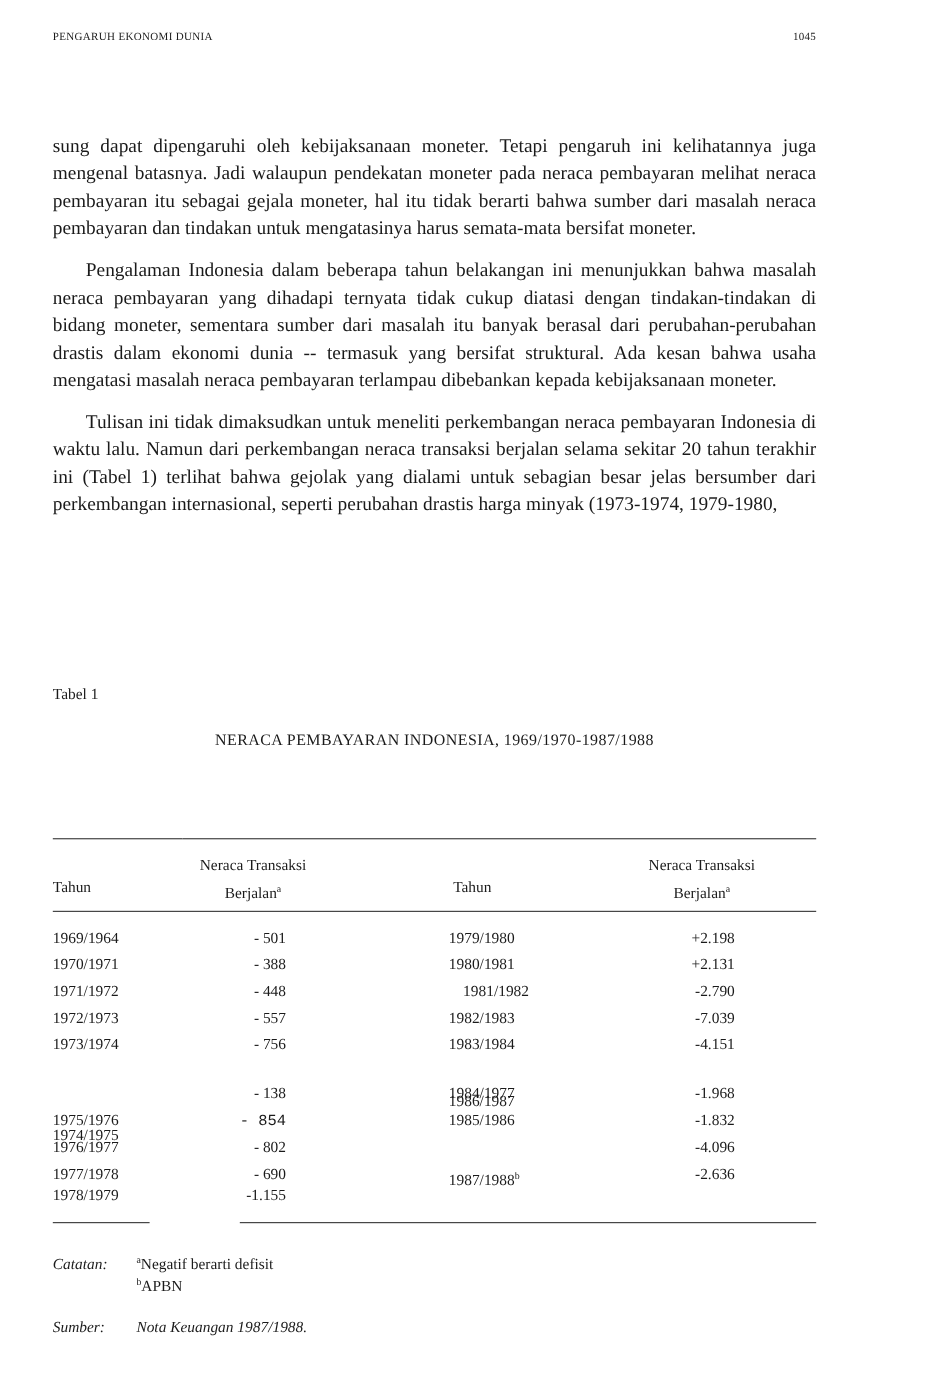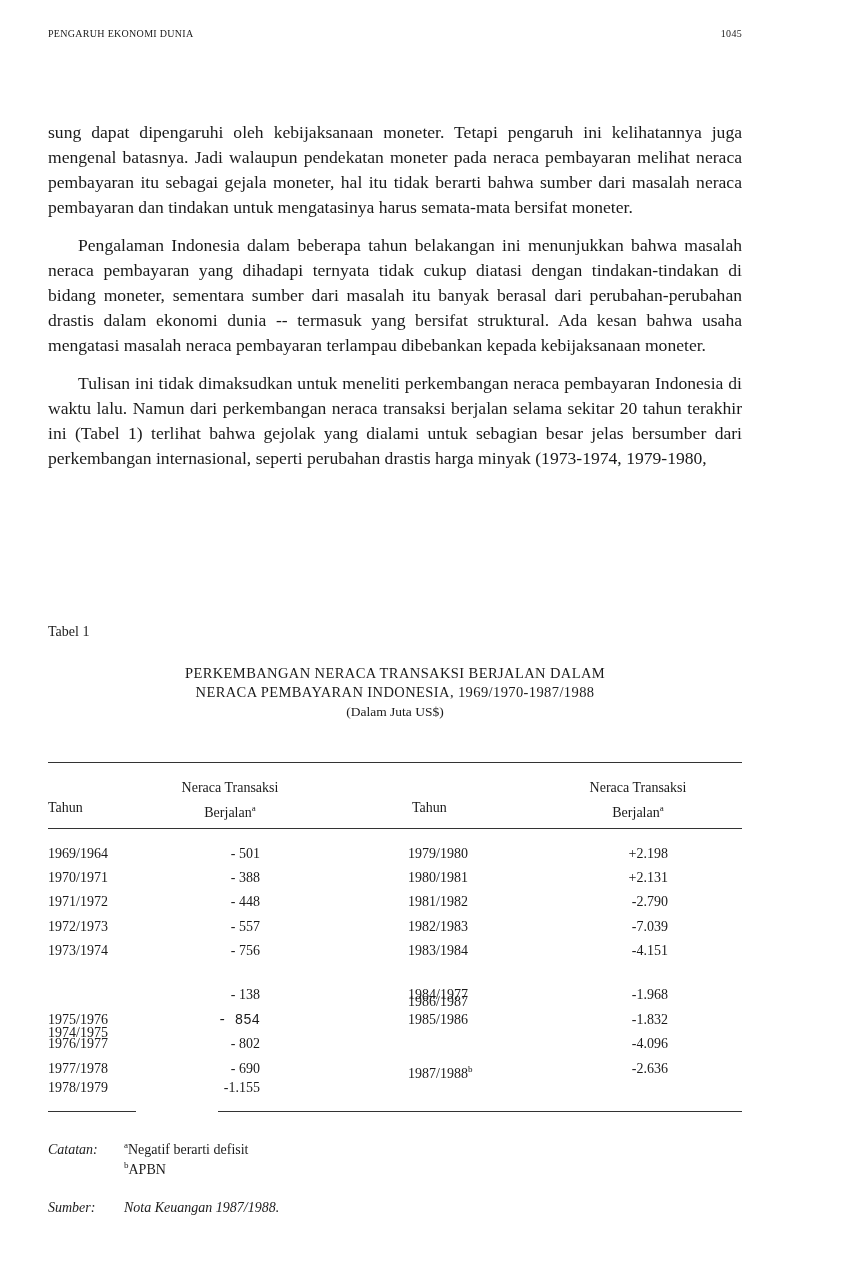--- a/index.html
+++ b/index.html
@@ -54,23 +54,21 @@
 
 <div class="body-text">
   <p>sung dapat dipengaruhi oleh kebijaksanaan moneter. Tetapi pengaruh ini kelihatannya juga mengenal batasnya. Jadi walaupun pendekatan moneter pada neraca pembayaran melihat neraca pembayaran itu sebagai gejala moneter, hal itu tidak berarti bahwa sumber dari masalah neraca pembayaran dan tindakan untuk mengatasinya harus semata-mata bersifat moneter.</p>
   <p class="indent">Pengalaman Indonesia dalam beberapa tahun belakangan ini menunjukkan bahwa masalah neraca pembayaran yang dihadapi ternyata tidak cukup diatasi dengan tindakan-tindakan di bidang moneter, sementara sumber dari masalah itu banyak berasal dari perubahan-perubahan drastis dalam ekonomi dunia -- termasuk yang bersifat struktural. Ada kesan bahwa usaha mengatasi masalah neraca pembayaran terlampau dibebankan kepada kebijaksanaan moneter.</p>
   <p class="indent">Tulisan ini tidak dimaksudkan untuk meneliti perkembangan neraca pembayaran Indonesia di waktu lalu. Namun dari perkembangan neraca transaksi berjalan selama sekitar 20 tahun terakhir ini (Tabel 1) terlihat bahwa gejolak yang dialami untuk sebagian besar jelas bersumber dari perkembangan internasional, seperti perubahan drastis harga minyak (1973-1974, 1979-1980,</p>
 </div>
 
 <div class="tabel-label">Tabel 1</div>
 
 <div class="table-title">
-  <div>PERKEMBANGAN NERACA TRANSAKSI BERJALAN DALAM</div>
   <div>NERACA PEMBAYARAN INDONESIA, 1969/1970-1987/1988</div>
-  <div class="unit">(Dalam Juta US$)</div>
 </div>
 
 <div class="rule" style="top:762px; left:48px; width:118px;"></div>
 <div class="rule" style="top:762px; left:166px; width:576px;"></div>
 
 <div class="hdr" style="top:778px; left:180px; width:100px; text-align:center;">
   <div>Neraca Transaksi</div>
   <div><span>Berjalan</span><sup>a</sup></div>
 </div>
 <div class="hdr" style="top:798px; left:48px;">Tahun</div>
@@ -100,21 +98,21 @@
     <div class="row col-y1" style="top: 1034px; text-align: right;">1976/1977</div>
     <div class="row col-v1" style="top: 1034px;">- 802</div>
     <div class="row col-y1" style="top: 1059px; text-align: center;">1977/1978</div>
     <div class="row col-v1" style="top: 1059px;">- 690</div>
     <div class="row col-y1" style="top: 1078px;">1978/1979</div>
     <div class="row col-v1" style="top: 1078px;">-1.155</div>
     <div class="row col-y2" style="top: 844px;">1979/1980</div>
     <div class="row col-v2" style="top: 844px;">+2.198</div>
     <div class="row col-y2" style="top: 868px;">1980/1981</div>
     <div class="row col-v2" style="top: 868px;">+2.131</div>
-    <div class="row col-y2" style="top: 892px;">1981/1982</div>
+    <div class="row col-y2" style="top: 892px; margin-left: 13px;">1981/1982</div>
     <div class="row col-v2" style="top: 892px;">-2.790</div>
     <div class="row col-y2" style="top: 917px;">1982/1983</div>
     <div class="row col-v2" style="top: 917px;">-7.039</div>
     <div class="row col-y2" style="top: 941px;">1983/1984</div>
     <div class="row col-v2" style="top: 941px;">-4.151</div>
     <div class="row col-y2" style="top: 985px;">1984/1977</div>
     <div class="row col-v2" style="top: 985px;">-1.968</div>
     <div class="row col-y2" style="top: 1010px;">1985/1986</div>
     <div class="row col-v2" style="top: 1010px;">-1.832</div>
     <div class="row col-y2" style="top: 992px;">1986/1987</div>

